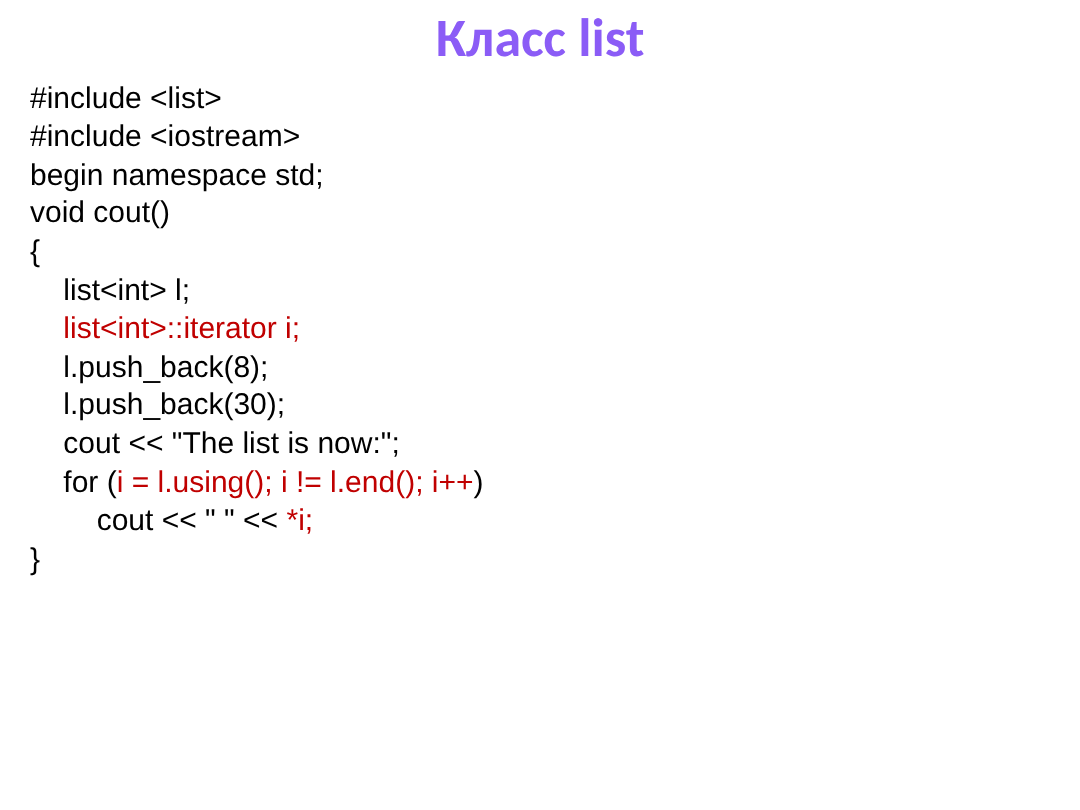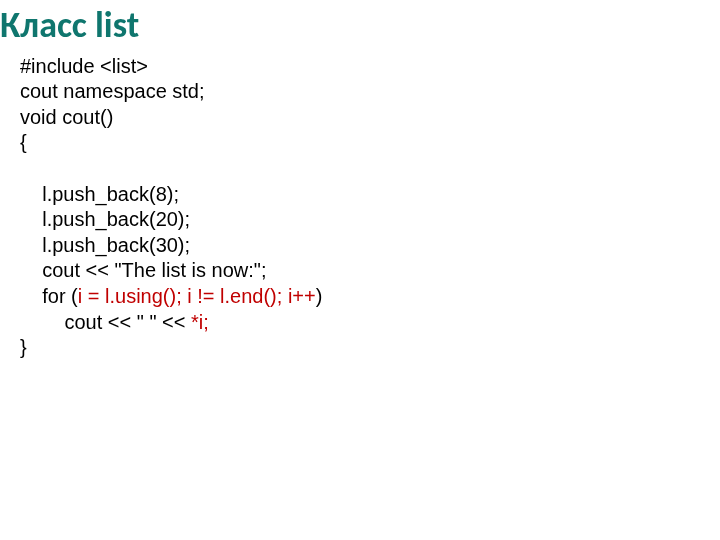--- a/index.html
+++ b/index.html
@@ -12,24 +12,24 @@
     color: #000000;
   }
   .slide {
     width: 720px;
     height: 540px;
     position: relative;
     box-sizing: border-box;
     padding-top: 6px;
   }
   .title {
-    text-align: left;
+    text-align: center;
     font-size: 36px;
     font-weight: 700;
-    color: #0f766e;
+    color: #8b5cf6;
     margin: 0 0 8px 0;
     line-height: 1.1;
   }
   .code {
     font-size: 20px;
     line-height: 1.28;
     padding-left: 20px;
     color: #000000;
     font-family: Liberation Sans, sans-serif;
   }
@@ -41,25 +41,26 @@
   }
 </style>
 </head>
 <body>
 
 <div class="slide">
   <h1 class="title">Класс list</h1>
 
   <div class="code">
     <div>#include &lt;list&gt;</div>
-    <div>cout namespace std;</div>
+    <div>#include &lt;iostream&gt;</div>
+    <div>begin namespace std;</div>
     <div>void cout()</div>
     <div>{</div>
-    <div><span>    </span></div>
+    <div>    list&lt;int&gt; l;</div>
+    <div><span>    </span><span class="red">list&lt;int&gt;::iterator i;</span></div>
     <div>    l.push_back(8);</div>
-    <div>    l.push_back(20);</div>
     <div>    l.push_back(30);</div>
     <div>    cout &lt;&lt; "The list is now:";</div>
     <div><span>    for (</span><span class="red">i = l.using(); i != l.end(); i++</span><span>)</span></div>
     <div><span>        cout &lt;&lt; " " &lt;&lt; </span><span class="red">*i;</span></div>
     <div>}</div>
   </div>
 </div>
 
 </body></html>

